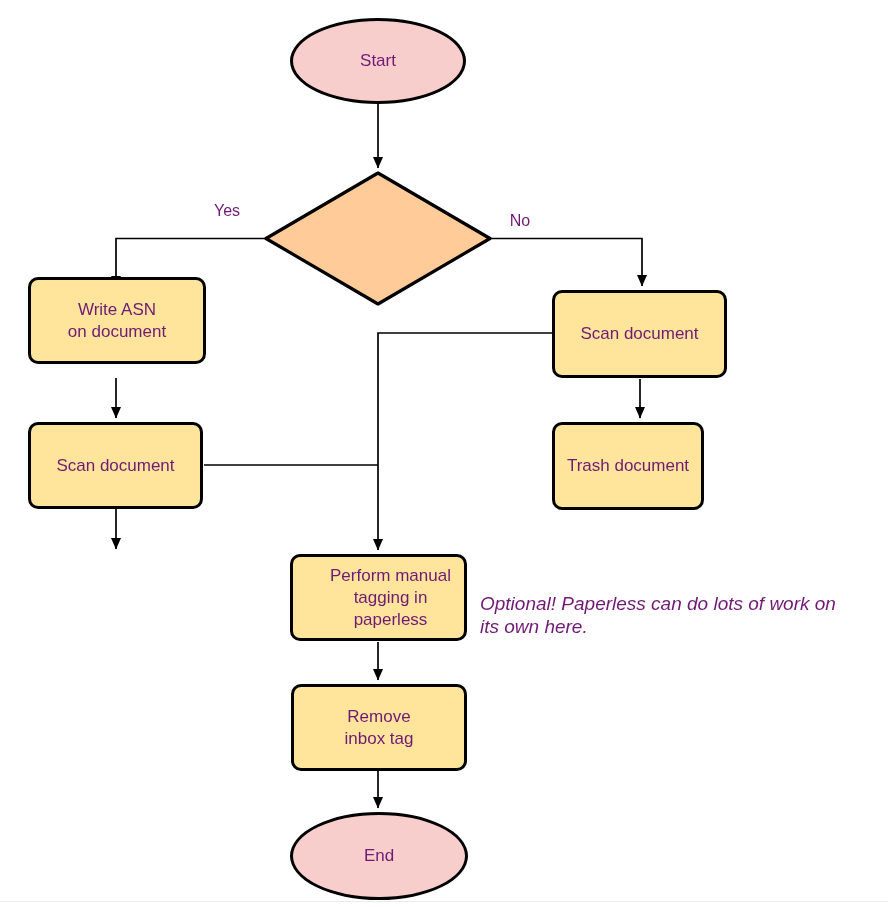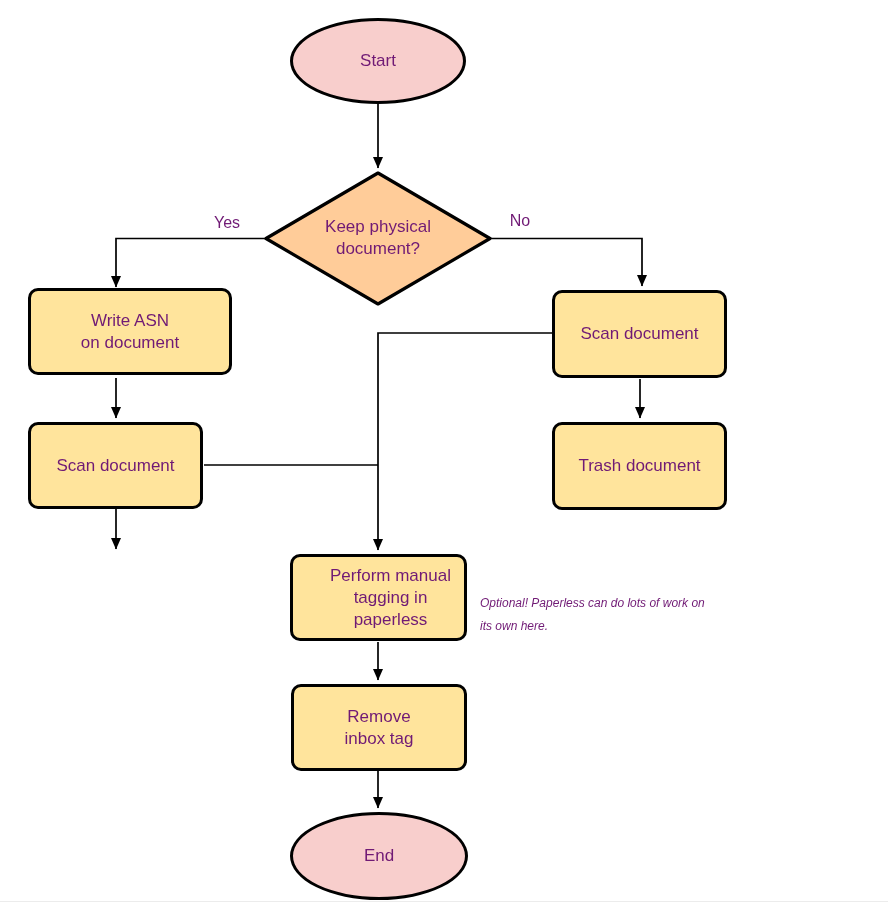--- a/index.html
+++ b/index.html
@@ -36,21 +36,21 @@
     white-space:pre-line;
   }
   .edge-label{
     position:absolute;
     font-size:16px;line-height:20px;
     text-align:center;
   }
   .note{
     position:absolute;
     font-style:italic;
-    font-size:12px;line-height:23px;
+    font-size:19px;line-height:23px;
     white-space:pre-line;
     text-align:left;
   }
   .bottom-divider{
     position:absolute;left:0;top:901px;width:888px;height:1px;
     background:#ececec;
   }
 </style>
 </head>
 <body>
@@ -82,32 +82,30 @@
 
     <path d="M378,642 L378,680" fill="none" stroke="#000" stroke-width="1.7" marker-end="url(#arw)"></path>
 
     <path d="M378,771 L378,808" fill="none" stroke="#000" stroke-width="1.7" marker-end="url(#arw)"></path>
 
     <polygon points="378,173 490,238.5 378,304 266,238.5" fill="#FFCC99" stroke="#000" stroke-width="3.2" stroke-linejoin="round"></polygon>
   </svg>
 
   <div class="node terminal" style="left:290px;top:18px;width:176px;height:86px;">Start</div>
 
-  <div class="decision-label" style="left:278px;top:216px;width:200px;height:44px;">Keep physical
-document?</div>
 
-  <div class="edge-label" style="left:197px;top:213px;width:60px;">Yes</div>
+  <div class="edge-label" style="left:197px;top:201px;width:60px;">Yes</div>
   <div class="edge-label" style="left:490px;top:211px;width:60px;">No</div>
 
-  <div class="node" style="left:28px;top:288px;width:204px;height:87px;">Write ASN
+  <div class="node" style="left:28px;top:277px;width:178px;height:87px;">Write ASN
 on document</div>
   <div class="node" style="left:28px;top:422px;width:175px;height:87px;">Scan document</div>
 
   <div class="node" style="left:552px;top:290px;width:175px;height:88px;">Scan document</div>
-  <div class="node" style="left:552px;top:422px;width:175px;height:88px;">Trash document</div>
+  <div class="node" style="left:552px;top:422px;width:152px;height:88px;">Trash document</div>
 
   <div class="node" style="left:290px;top:554px;width:177px;height:87px;padding-left:24px;">Perform manual
 tagging in
 paperless</div>
   <div class="node" style="left:291px;top:684px;width:176px;height:87px;">Remove
 inbox tag</div>
 
   <div class="node terminal" style="left:290px;top:812px;width:178px;height:88px;">End</div>
 
   <div class="note" style="left:480px;top:592px;width:404px;">Optional! Paperless can do lots of work on

